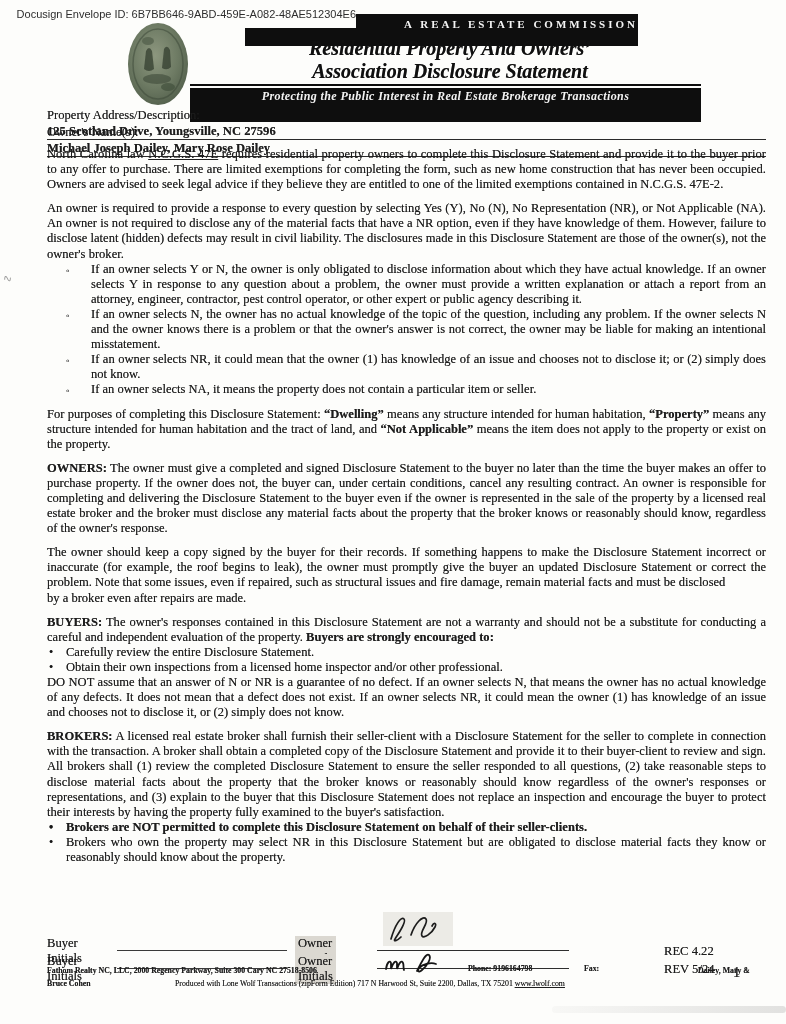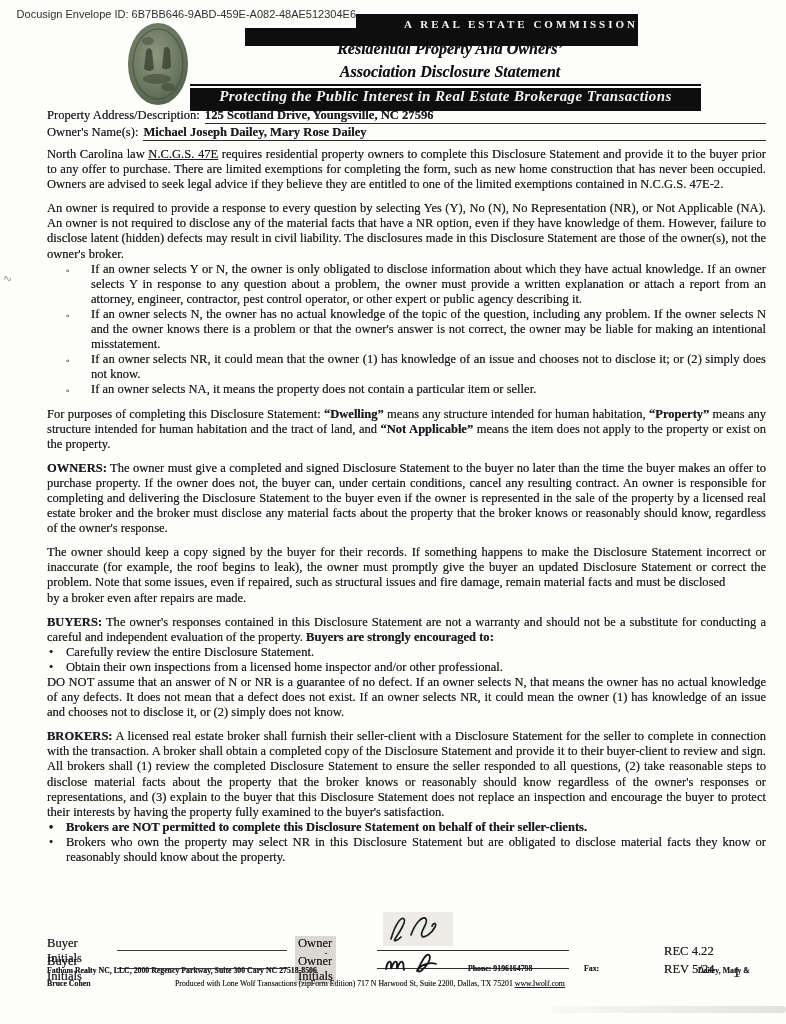--- a/index.html
+++ b/index.html
@@ -16,29 +16,29 @@
     font-family:"Liberation Serif", serif; font-weight:bold;
     font-size:11px; letter-spacing:3px; line-height:20px; 
   }
   .docusign-label {
     position:absolute; left:0; top:0; width:356px; height:28px; background:#fdfdfb;
     font-family:"Liberation Sans", sans-serif; font-size:11px; color:#2e2e2e;
     line-height:28px; padding-left:13px; text-shadow:none; z-index:3;text-align:right;
   }
   .seal { position:absolute; left:126px; top:21px; width:64px; height:86px; z-index:4; }
   .title-block { position:absolute; left:200px; top:37px; width:500px; text-align:center; z-index:2; }
-  .title-line { font-weight:bold; font-style:italic; font-size:16px; line-height:23px; color:#101010; }
+  .title-line { font-weight:bold; font-style:italic; font-size:20px; line-height:23px; color:#101010; }
   .title-rule { position:absolute; left:190px; top:84px; width:511px; height:2px; background:#0e0e0e; }
   .banner-sub {
-    position:absolute; left:190px; top:88px; width:511px; height:23px;
+    position:absolute; left:190px; top:88px; width:511px; height:34px;
     background:#0e0e0e; color:#f2f2f2; text-align:center;
-    font-weight:bold; font-style:italic; font-size:15px; line-height:16px; letter-spacing:.4px;
-  }
-  
-  .field-row { position:absolute; left:47px; width:719px; display:flex; font-size:12.6px; line-height:16px; }
+    font-weight:bold; font-style:italic; font-size:12px; line-height:16px; letter-spacing:.4px;
+  }
+  
+  .field-row { position:absolute; left:47px; width:719px; display:flex; font-size:12.6px; line-height:16px;flex-direction:column; }
   .field-row .lbl { white-space:nowrap; padding-right:5px; }
   .field-row .val { flex:1; font-weight:bold; border-bottom:1.4px solid #2a2a2a; white-space:nowrap; }
   #field-property { top:107px; }
   #field-owner   { top:124px; }
   
   .body-flow {
     position:absolute; left:47px; top:147px; width:719px; max-height:783px; overflow:hidden;
     font-size:12.55px; line-height:15.1px; text-align:justify;
   }
   .para { margin-bottom:9px; }

